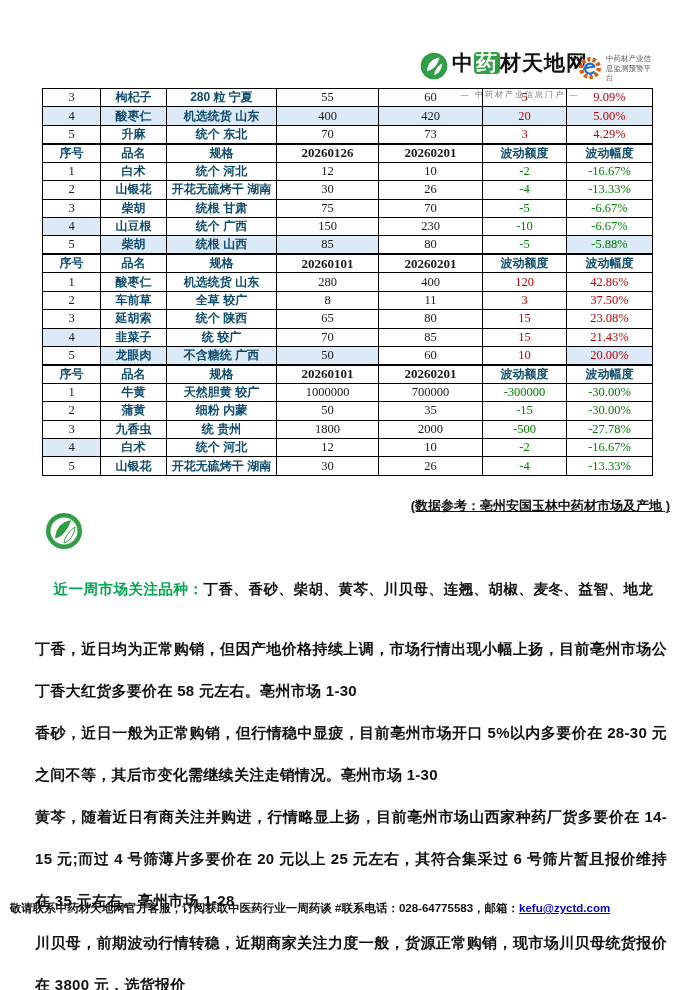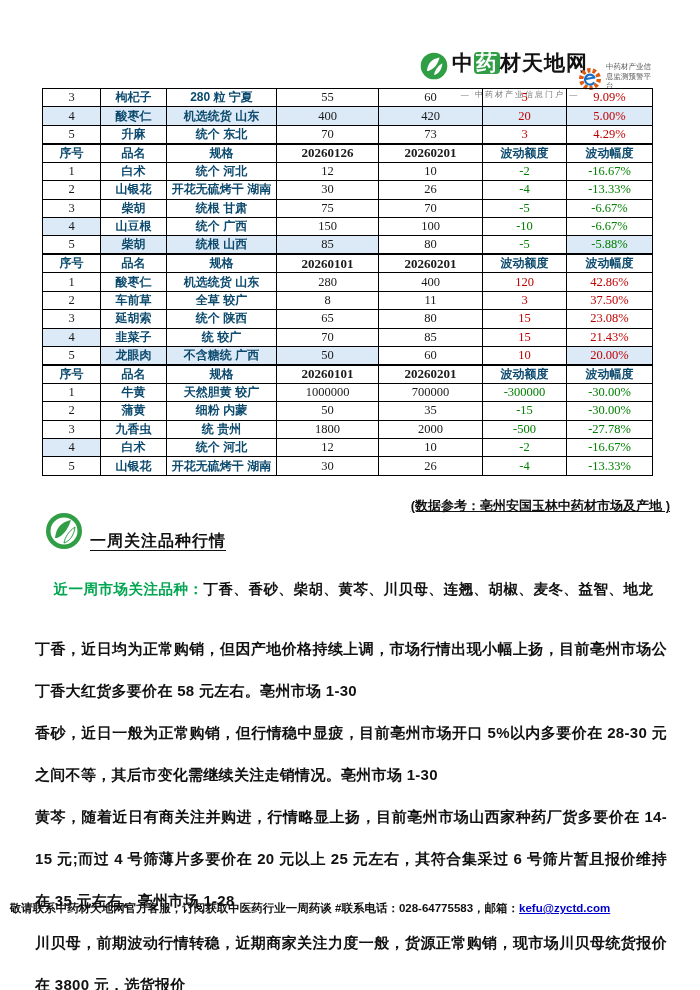--- a/index.html
+++ b/index.html
@@ -10,21 +10,21 @@
   }
 
   
   .brand { position:absolute; left:420px; top:52px; display:flex; align-items:flex-start; }
   .brand-mark { width:28px; height:28px; margin-right:4px; }
   .brand-text-wrap { display:flex; flex-direction:column; align-items:center; }
   .brand-name { font-size:21px; font-weight:bold; color:#111; letter-spacing:1px; line-height:22px; white-space:nowrap; }
   .brand-name .hl { display:inline-block; background:#2f9e44; color:#fff; border-radius:4px; padding:0 2px; }
   .brand-tagline { font-size:8px; color:#777; letter-spacing:2px; margin-top:15px; white-space:nowrap; }
 
-  .badge { position:absolute; left:578px; top:54px; display:flex; align-items:flex-end;margin-top:8px; }
+  .badge { position:absolute; left:578px; top:54px; display:flex; align-items:center; }
   .badge-gear { width:24px; height:24px; margin-right:4px; }
   .badge-text { font-size:7.5px; color:#555; line-height:9.5px; width:52px; }
 
   
   table.price { position:absolute; left:42px; top:88px; width:610px; border-collapse:collapse; table-layout:fixed; border:1.5px solid #000; }
   table.price td { border:1px solid #000; height:18.4px; text-align:center; vertical-align:middle; overflow:hidden; white-space:nowrap; padding:0 1px; }
   td.cn  { font-family:"Liberation Sans", sans-serif; font-weight:bold; font-size:12px; color:#0c4a6e; }
   td.num { font-family:"Liberation Serif", serif; font-size:12.5px; color:#1a1a1a; }
   tr.group-header td { border-top:2px solid #000; font-weight:bold; }
   tr.group-header td.num { font-family:"Liberation Serif", serif; font-weight:bold; font-size:13px; }
@@ -149,21 +149,21 @@
           <td class="num">75</td>
           <td class="num">70</td>
           <td class="num down">-5</td>
           <td class="num down">-6.67%</td>
         </tr>
         <tr>
           <td class="num shade">4</td>
           <td class="cn">山豆根</td>
           <td class="cn">统个 广西</td>
           <td class="num">150</td>
-          <td class="num">100</td>
+          <td class="num">230</td>
           <td class="num down">-10</td>
           <td class="num down">-6.67%</td>
         </tr>
         <tr>
           <td class="num">5</td>
           <td class="cn shade">柴胡</td>
           <td class="cn shade">统根 山西</td>
           <td class="num shade">85</td>
           <td class="num">80</td>
           <td class="num down">-5</td>
@@ -281,21 +281,20 @@
   </table>
 
   <div class="data-note">(数据参考：亳州安国玉林中药材市场及产地 )</div>
 
   <svg class="section-icon" viewBox="0 0 40 40">
     <circle cx="20" cy="20" r="18" fill="#2f9e44"></circle>
     <circle cx="20" cy="20" r="13.5" fill="#ffffff"></circle>
     <path d="M11 27 C12 17 17 11 27 9 C24 18 20 24 13 27 Z" fill="#2f9e44"></path>
     <path d="M20 32 C26 30 30 24 31 16 C25 20 21 26 20 32 Z" fill="#ffffff" stroke="#2f9e44" stroke-width="1"></path>
   </svg>
-  <div class="section-title">一周关注品种行情</div>
 
   <div class="focus-line">
     <span class="focus-label">近一周市场关注品种：</span><span class="focus-items">丁香、香砂、柴胡、黄芩、川贝母、连翘、胡椒、麦冬、益智、地龙</span>
   </div>
 
   <div class="paragraphs" id="paragraphs">
       <p>丁香，近日均为正常购销，但因产地价格持续上调，市场行情出现小幅上扬，目前亳州市场公丁香大红货多要价在 58 元左右。亳州市场 1-30</p>
       <p>香砂，近日一般为正常购销，但行情稳中显疲，目前亳州市场开口 5%以内多要价在 28-30 元之间不等，其后市变化需继续关注走销情况。亳州市场 1-30</p>
       <p>黄芩，随着近日有商关注并购进，行情略显上扬，目前亳州市场山西家种药厂货多要价在 14-15 元;而过 4 号筛薄片多要价在 20 元以上 25 元左右，其符合集采过 6 号筛片暂且报价维持在 35 元左右。亳州市场 1-28</p>
       <p>川贝母，前期波动行情转稳，近期商家关注力度一般，货源正常购销，现市场川贝母统货报价在 3800 元，选货报价</p>

